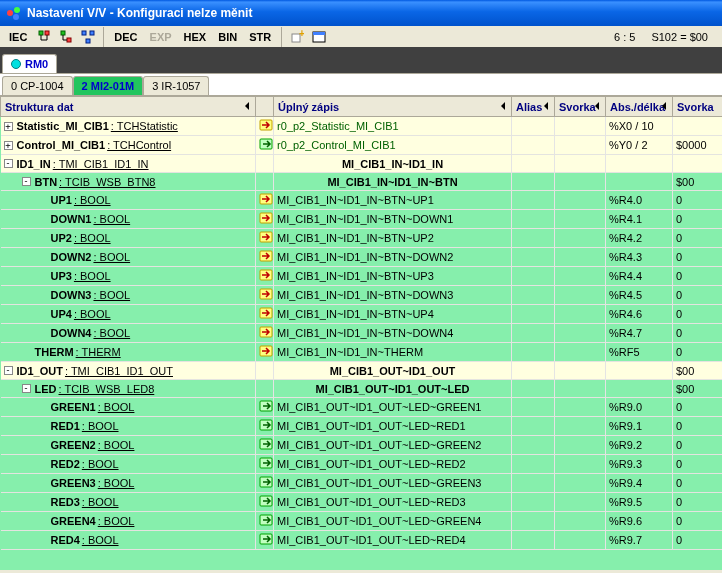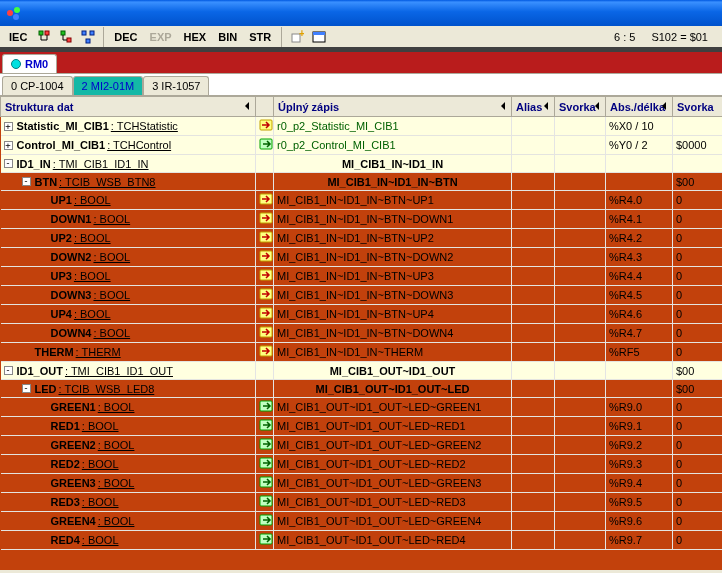--- a/index.html
+++ b/index.html
@@ -8,29 +8,29 @@
   .titlebar { background: linear-gradient(to bottom, #0058e0 0%, #3a90ff 8%, #0a66e6 45%, #0052cc 100%); color: #fff; height: 26px; display: flex; align-items: center; padding: 0 6px; font-weight: bold; font-size: 12px; }
   .titlebar-icon { width: 16px; height: 16px; margin-right: 5px; display: inline-flex; align-items: center; justify-content: center; }
   
   .toolbar { background: #ece9d8; border-bottom: 5px solid #404040; height: 26px; display: flex; align-items: center; padding: 2px 4px; gap: 2px; }
   .tb-btn { padding: 2px 5px; cursor: pointer; font-size: 11px; font-weight: bold; font-family: Arial, sans-serif; }
   .tb-btn.disabled { color: #aca899; }
   .tb-ico { width: 18px; height: 18px; display: inline-flex; align-items: center; justify-content: center; cursor: pointer; margin: 0 1px; }
   .tb-sep { width: 1px; height: 20px; background: #aca899; margin: 0 3px; }
   .toolbar-right { margin-left: auto; display: flex; align-items: flex-start; gap: 16px; padding-right: 10px; }
   
-  .tabbar1 { background: #b91c1c; padding: 2px 11px 0 2px; display: flex; }
+  .tabbar1 { background: #404040; padding: 2px 11px 0 2px; display: flex; }
   .tab { background: #fff; border: 1px solid #aca899; border-bottom: none; padding: 3px 8px; margin-right: 2px; cursor: pointer; border-radius: 3px 3px 0 0; display: flex; align-items: center; gap: 4px; }
   .rmo-dot { width: 10px; height: 10px; border-radius: 50%; background: #00e0e0; border: 1px solid #008080; display: inline-block; }
   
   .tabbar2 { background: #fff; border-top: 1px solid #aca899; padding: 2px 2px 0 2px; display: flex; }
   .tab2 { border: 1px solid #aca899; border-bottom: none; padding: 3px 8px; margin-right: 0px; cursor: pointer; border-radius: 3px 3px 0 0; background: #ece9d8; }
-  .tab2.active { background: #14b8a6; color: #0000cc; font-weight: normal; }
-  
-  .table-wrap { background: #c2410c; border-top: 1px solid #aca899; height: calc(573px - 26px - 26px - 24px - 22px); overflow: auto; }
+  .tab2.active { background: #22c55e; color: #0000cc; font-weight: bold; }
+  
+  .table-wrap { background: #86efac; border-top: 1px solid #aca899; height: calc(573px - 26px - 26px - 24px - 22px); overflow: auto; }
   table { border-collapse: collapse; width: 100%; table-layout: fixed; }
   th { background: #ece9d8; border: 1px solid #aca899; text-align: left; padding: 2px 4px; font-weight: bold; color: #000080; font-size: 11px; position: relative; height: 20px; white-space: nowrap; overflow: hidden; }
   th .sort-arrow { position: absolute; right: 2px; top: 3px; }
   td { border-right: 1px solid #e4e4e4; border-bottom: 1px solid #e4e4e0; padding: 1px 3px; height: 18px; white-space: nowrap; overflow: hidden; font-size: 11px; }
   tr.highlight td { background: #ffffe0; }
   
   .tree-cell { display: flex; align-items: center; gap: 2px; }
   .tree-indent { display: inline-block; }
   .expander { width: 9px; height: 9px; border: 1px solid #888; background: #fff; display: inline-flex; align-items: center; justify-content: center; font-size: 9px; line-height: 7px; cursor: pointer; margin-right: 2px; font-family: monospace; }
   .struct-name { font-weight: bold; }
@@ -51,20 +51,21 @@
 <body>
 
 <div class="titlebar">
   <span class="titlebar-icon">
     <svg width="16" height="16" viewBox="0 0 16 16">
         <circle cx="4" cy="8" r="3" fill="#ff4040"></circle>
         <circle cx="11" cy="5" r="3" fill="#40ff40"></circle>
         <circle cx="10" cy="12" r="3" fill="#4080ff"></circle>
       </svg>
   </span>
+  <span>Nastavení V/V - Konfiguraci nelze měnit</span>
 </div>
 
 <div class="toolbar">
   <span class="tb-btn">IEC</span>
   <span class="tb-ico">
       <svg width="14" height="14">
         <rect x="2" y="1" width="4" height="4" fill="#20c020" stroke="#006000"></rect>
         <rect x="8" y="1" width="4" height="4" fill="#ff4040" stroke="#800000"></rect>
         <line x1="4" y1="5" x2="4" y2="10" stroke="#000"></line>
         <line x1="10" y1="5" x2="10" y2="10" stroke="#000"></line>
@@ -100,21 +101,21 @@
       </svg>
     </span>
   <span class="tb-ico">
       <svg width="14" height="14">
         <rect x="1" y="2" width="12" height="10" fill="#fff" stroke="#000"></rect>
         <rect x="1" y="2" width="12" height="3" fill="#4080ff"></rect>
       </svg>
     </span>
   <span class="toolbar-right">
     <span>6 : 5</span>
-    <span>S102 = $01</span>
+    <span>S102 = $00</span>
   </span>
 </div>
 
 <div class="tabbar1">
   <div class="tab">
     <span class="rmo-dot"></span>
     <span style="color:#0000cc;font-weight:bold">RM0</span>
   </div>
 </div>
 

